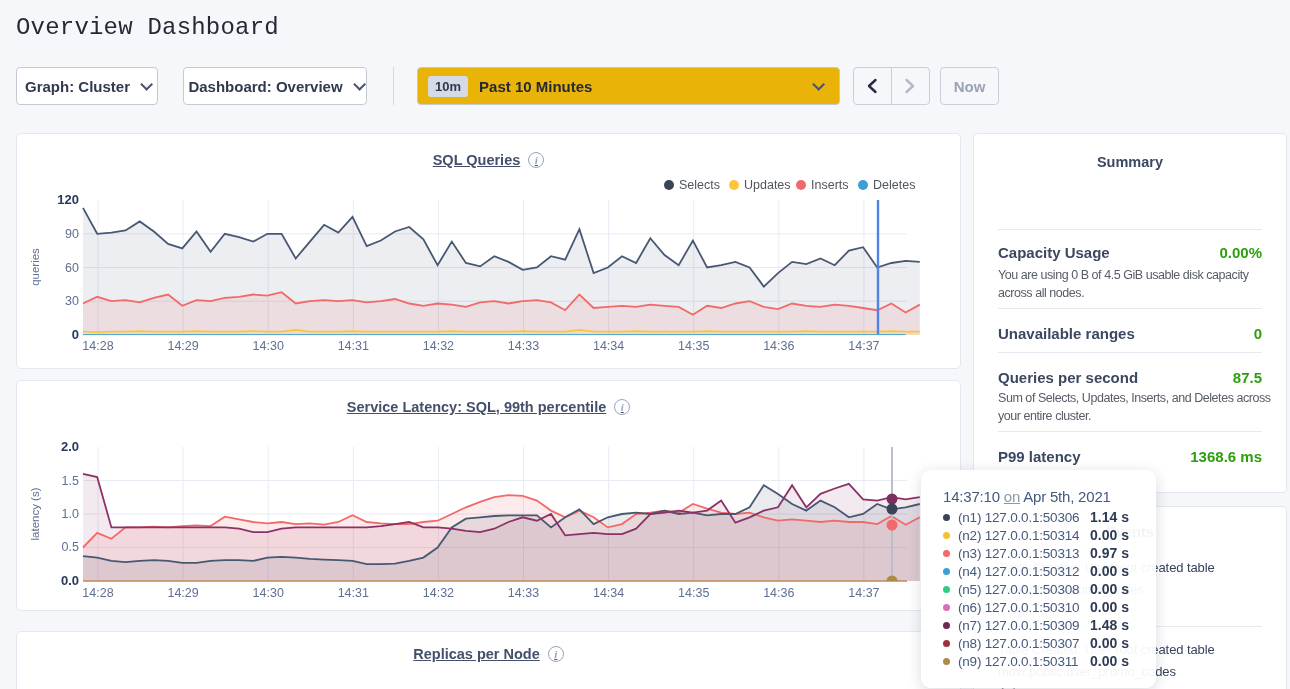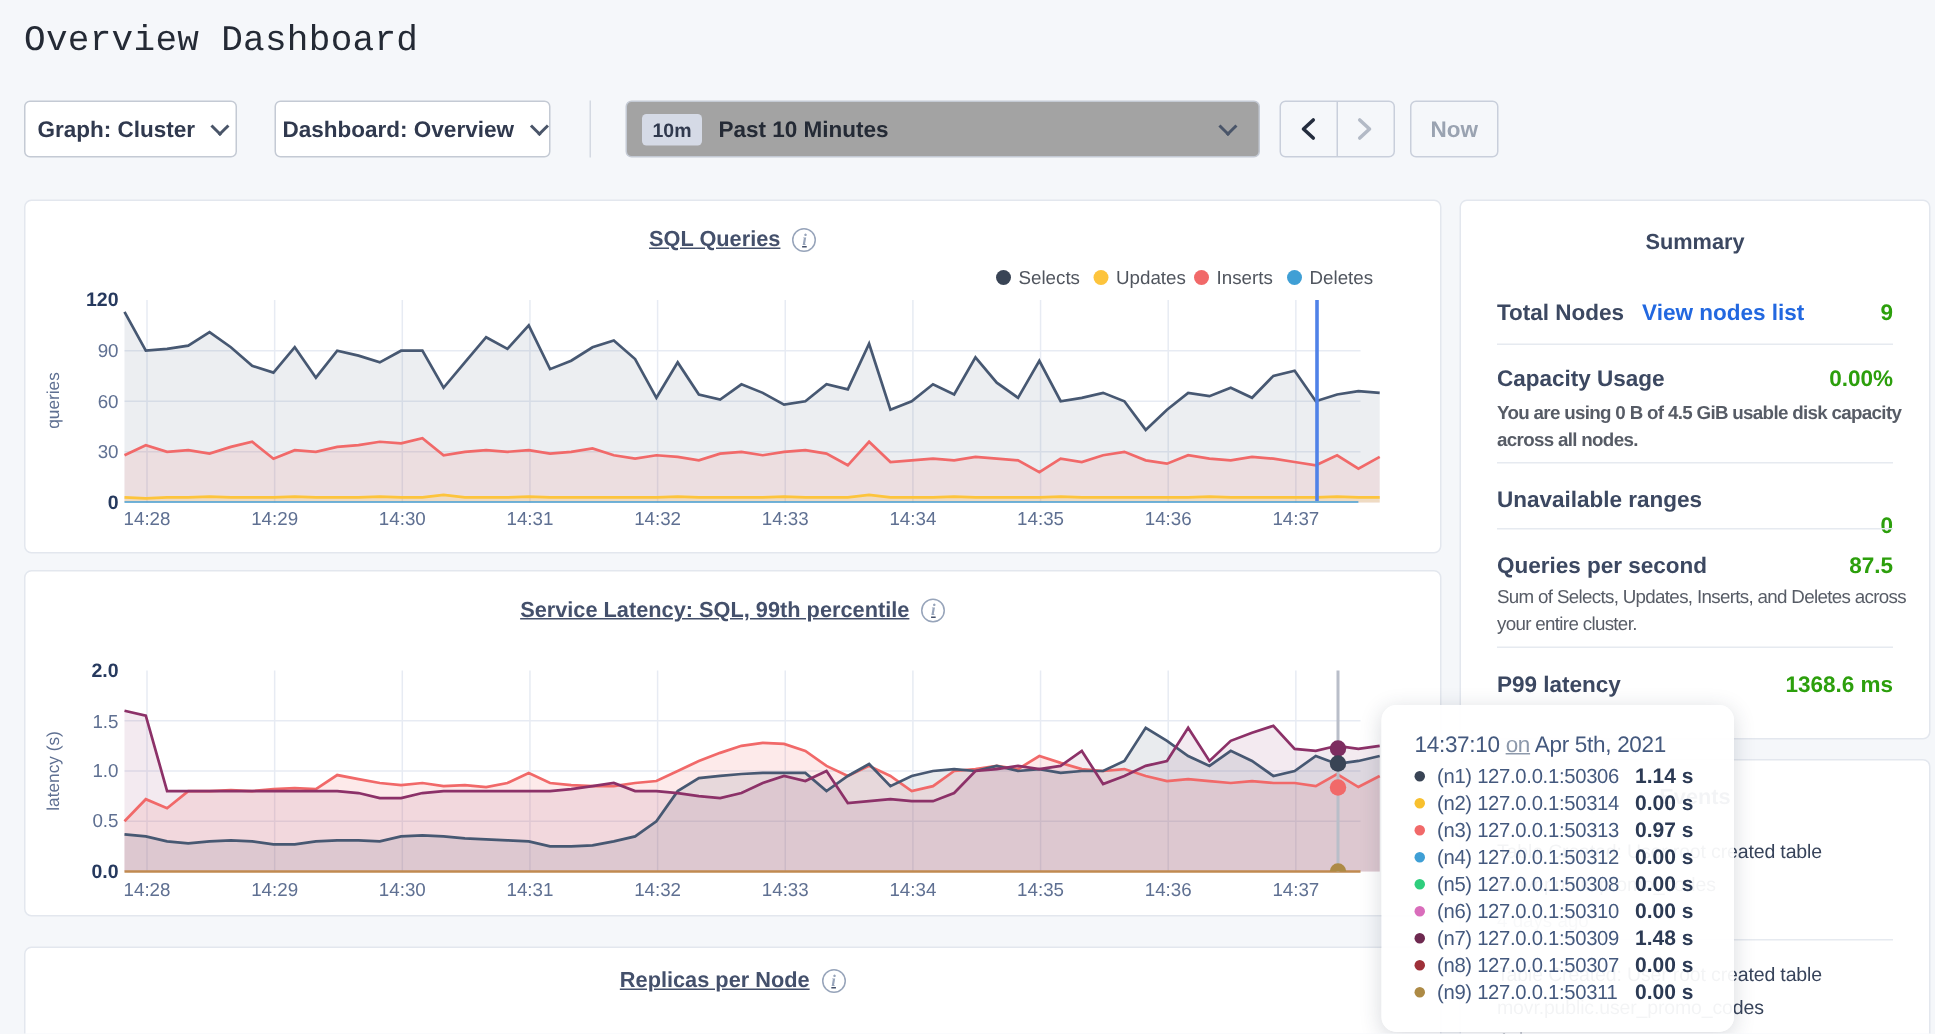--- a/index.html
+++ b/index.html
@@ -3,21 +3,21 @@
 <meta charset="utf-8">
 <style>
 * { margin:0; padding:0; box-sizing:border-box; }
 html,body { width:1290px; height:689px; overflow:hidden; }
 body { background:#f5f7fa; font-family:"Liberation Sans", sans-serif; position:relative; }
 .abs { position:absolute; }
 h1.pagetitle { left:16px; top:14px; font-size:24px; font-weight:400; color:#242a35; letter-spacing:0.2px;font-family:Liberation Mono, monospace; }
 .btn { background:#fff; border:1px solid #c4cad4; border-radius:4px; height:38px; display:flex; align-items:center; justify-content:center; font-weight:700; color:#30394e; font-size:15px; }
 .chev { margin-left:10px; width:9px; height:9px; border-right:2px solid #4a5569; border-bottom:2px solid #4a5569; transform:rotate(45deg) translateY(-3px); }
 .vdivider { width:1px; background:#d4d9e2; }
-.timebox { background:#a3a3a3; border:1px solid #c4cad4; border-radius:4px; height:38px; display:flex; align-items:center; }
+.timebox { background:#eab308; border:1px solid #c4cad4; border-radius:4px; height:38px; display:flex; align-items:center; }
 .badge10m { background:#d5dae6; color:#30394e; border-radius:3px; font-size:13px; font-weight:700; padding:3px 7px; margin-left:10px; }
 .timetext { font-weight:700; color:#242a35; font-size:15px; margin-left:11px; }
 .arrowgrp { border:1px solid #c9cfdb; border-radius:4px; height:38px; display:flex; }
 .arrowcell { width:38px; height:100%; display:flex; align-items:center; justify-content:center; }
 .nowbtn { border:1px solid #c9cfdb; border-radius:4px; height:38px; display:flex; align-items:center; justify-content:center; color:#9aa3b1; font-weight:700; font-size:15px; }
 .card { background:#fff; border:1px solid #e3e7ee; border-radius:5px; }
 .charttitle { width:100%; display:flex; align-items:center; justify-content:center; gap:8px; color:#44506b; font-weight:700; font-size:14.5px;text-decoration:underline; }
 .infoicon { width:16px; height:16px; border:1px solid #97a4ba; border-radius:50%; color:#97a4ba; font-size:11px; display:flex; align-items:center; justify-content:center; font-family:"Liberation Serif",serif; font-style:italic; font-weight:700; }
 .sum-title { text-align:center; font-weight:700; font-size:14.5px; color:#3c4861; }
 .sumrow { display:flex; align-items:baseline; }
@@ -155,33 +155,28 @@
 <text x="846.9" y="216" text-anchor="middle" font-size="12.5" fill="#5f7092">14:37</text>
 </svg>
 </div>
 
 <div class="abs card" style="left:16px; top:631px; width:945px; height:200px;">
   <div class="charttitle" style="margin-top:14px;">Replicas per Node <span class="infoicon">i</span></div>
 </div>
 
 <div class="abs card" style="left:973px; top:133px; width:314px; height:360px;">
   <div class="abs sum-title" style="left:0; right:0; top:20px;">Summary</div>
-  <div class="abs sumrow" style="left:24px; right:24px; top:66px;">
-      <span class="sumlabel">Total Nodes</span>
-      <span class="sumlink">View nodes list</span>
-      <span class="sumvalue">9</span>
-    </div>
   <div class="abs sumdiv" style="left:24px; right:24px; top:95px;"></div>
   <div class="abs sumrow" style="left:24px; right:24px; top:110px;">
       <span class="sumlabel">Capacity Usage</span>
       <span class="sumvalue">0.00%</span>
     </div>
-  <div class="abs sumsub" style="left:24px; width:290px; top:132px;font-weight:bold;">You are using 0 B of 4.5 GiB usable disk capacity<br>across all nodes.</div>
+  <div class="abs sumsub" style="left:24px; width:290px; top:132px;">You are using 0 B of 4.5 GiB usable disk capacity<br>across all nodes.</div>
   <div class="abs sumdiv" style="left:24px; right:24px; top:174px;"></div>
-  <div class="abs sumrow" style="left:24px; right:24px; top:191px;flex-direction:column;">
+  <div class="abs sumrow" style="left:24px; right:24px; top:191px;">
       <span class="sumlabel">Unavailable ranges</span>
       <span class="sumvalue">0</span>
     </div>
   <div class="abs sumdiv" style="left:24px; right:24px; top:218px;"></div>
   <div class="abs sumrow" style="left:24px; right:24px; top:235px;">
       <span class="sumlabel">Queries per second</span>
       <span class="sumvalue">87.5</span>
     </div>
   <div class="abs sumsub" style="left:24px; width:290px; top:255px;">Sum of Selects, Updates, Inserts, and Deletes across<br>your entire cluster.</div>
   <div class="abs sumdiv" style="left:24px; right:24px; top:297px;"></div>

